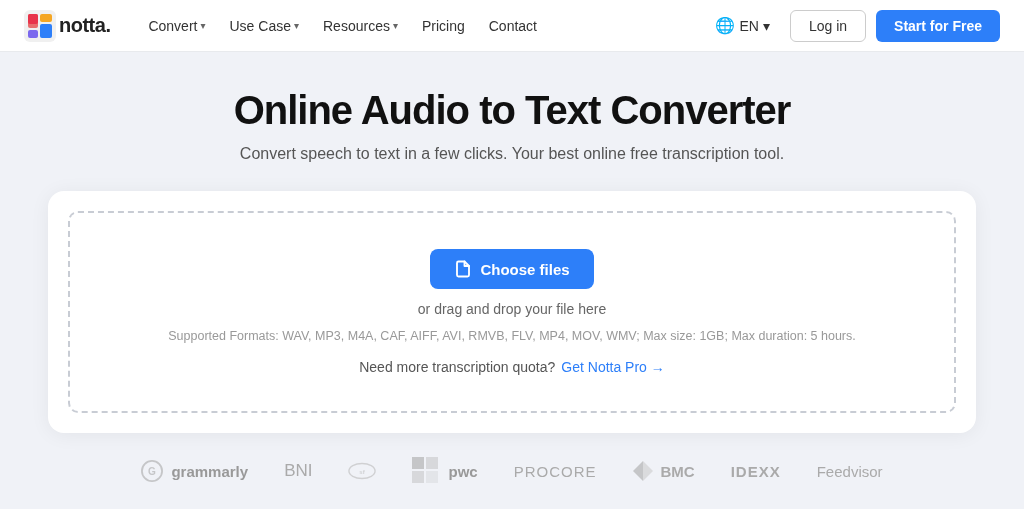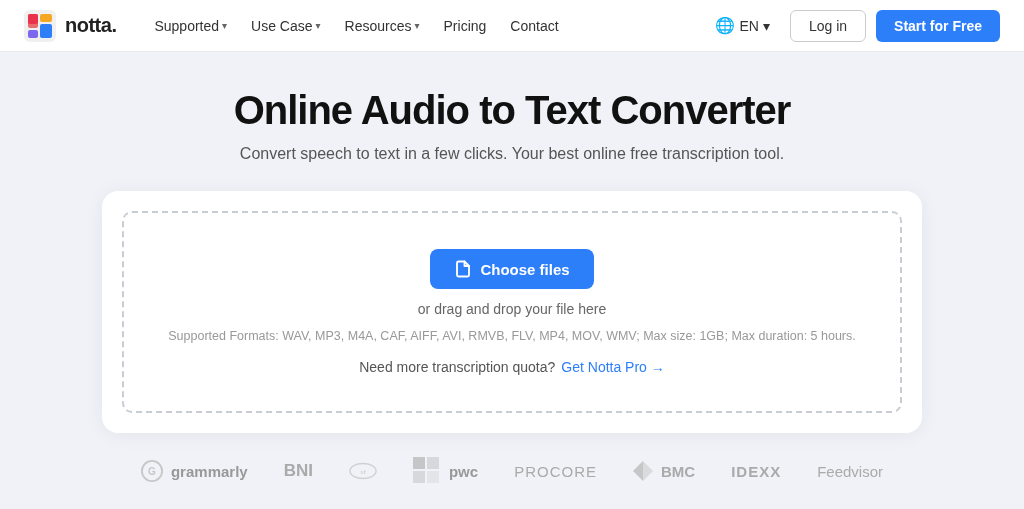--- a/index.html
+++ b/index.html
@@ -17,21 +17,21 @@
       height: 52px;
       display: flex;
       align-items: center;
       padding: 0 24px;
       border-bottom: 1px solid #e8eaed;
       gap: 0;
     }
     .logo {
       display: flex;
       align-items: center;
-      gap: 9px;
+      gap: 3px;
       margin-right: 28px;
     }
     .logo-icon {
       width: 32px;
       height: 32px;
     }
     .logo-text {
       font-size: 20px;
       font-weight: 700;
       color: #222;
@@ -142,21 +142,21 @@
       color: #555;
       text-align: center;
       margin-bottom: 28px;
     }
 
     
     .upload-card {
       background: #fff;
       border-radius: 16px;
       padding: 20px;
-      width: 820px;
+      width: 928px;
       box-shadow: 0 2px 20px rgba(0,0,0,0.06);
     }
     .upload-zone {
       border: 2px dashed #c8ccd4;
       border-radius: 10px;
       padding: 36px 20px;
       display: flex;
       flex-direction: column;
       align-items: center;
       gap: 12px;
@@ -235,21 +235,21 @@
       <rect x="4" y="4" width="10" height="10" rx="2" fill="#e8334a"></rect>
       <rect x="16" y="4" width="12" height="8" rx="2" fill="#f5a623"></rect>
       <rect x="16" y="14" width="12" height="14" rx="2" fill="#2d7ff9"></rect>
       <rect x="4" y="20" width="10" height="8" rx="2" fill="#7b68ee"></rect>
     </svg>
     <span class="logo-text">notta.</span>
   </div>
 
   <div class="nav-links">
     <div class="nav-item">
-      <span>Supported</span>
+      <span>Convert</span>
       <span class="chevron">▾</span>
     </div>
     <div class="nav-item">
       <span>Use Case</span>
       <span class="chevron">▾</span>
     </div>
     <div class="nav-item">
       <span>Resources</span>
       <span class="chevron">▾</span>
     </div>
@@ -298,21 +298,21 @@
 
     <div class="brand-logo">
       <svg width="22" height="22" viewBox="0 0 24 24" fill="#aaa">
         <circle cx="12" cy="12" r="11" stroke="#aaa" stroke-width="2" fill="none"></circle>
         <text x="12" y="16" text-anchor="middle" font-size="11" font-weight="bold" fill="#aaa">G</text>
       </svg>
       <span>grammarly</span>
     </div>
 
     <div class="brand-logo">
-      <span style="font-weight:700;font-size:17px;color:#aaa;">BNI</span>
+      <span style="font-weight:400;font-size:17px;color:#aaa;">BNI</span>
     </div>
 
     <div class="brand-logo">
       <svg width="28" height="20" viewBox="0 0 60 40">
         <ellipse cx="30" cy="20" rx="28" ry="16" fill="none" stroke="#bbb" stroke-width="3"></ellipse>
         <text x="30" y="26" text-anchor="middle" font-size="13" fill="#bbb" font-weight="bold">sf</text>
       </svg>
     </div>
 
     <div class="brand-logo">

